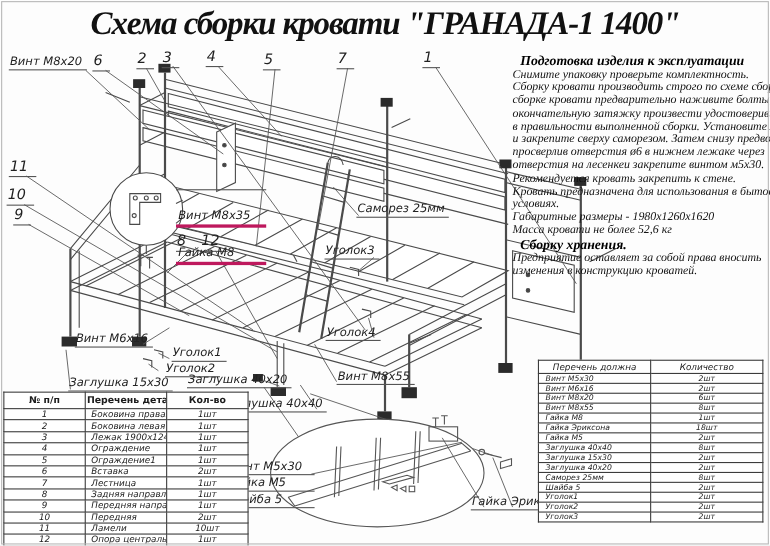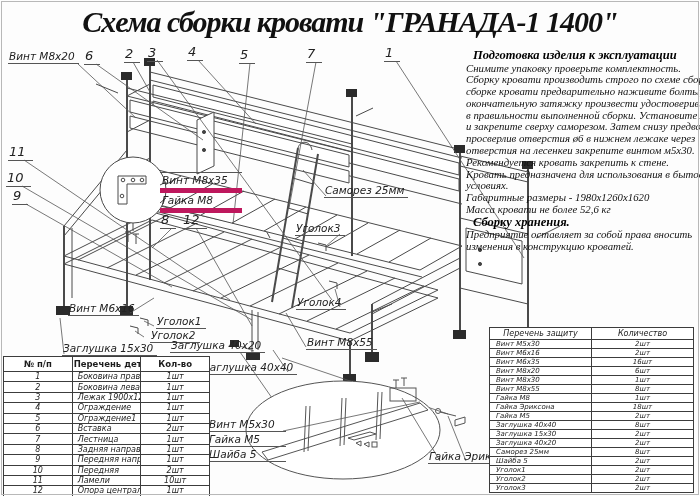--- a/index.html
+++ b/index.html
@@ -12,30 +12,30 @@
   
   .co{position:absolute;font:italic 13px "DejaVu Sans",sans-serif;color:#222;
       border-bottom:1px solid #555;padding:0 7px 1px 1px;white-space:nowrap;}
   
   .lbl{position:absolute;font:italic 10.5px "DejaVu Sans",sans-serif;color:#222;white-space:nowrap;}
   .ul{border-bottom:1px solid #555;padding:0 4px 1px 1px;}
   .stack{position:absolute;border-left:1px solid #555;}
   .stack .cell{font:italic 10.5px "DejaVu Sans",sans-serif;color:#222;border-bottom:1px solid #555;
                padding:1px 6px 1px 3px;white-space:nowrap;}
   .box2{position:absolute;border-top:1px solid #555;}
-  .box2 .cell{font:italic 10.5px "DejaVu Sans",sans-serif;color:#222;border-bottom:5px solid #be185d;
-              padding:1px 10px 2px 2px;white-space:nowrap;}
+  .box2 .cell{font:italic 10.5px "DejaVu Sans",sans-serif;color:#222;border-bottom:3px solid #be185d;
+              padding:1px 10px 2px 2px;white-space:nowrap;margin-top:16px;}
   
   .instr{position:absolute;left:424px;top:49px;width:290px;margin-left:42px;}
   .ih{font:bold italic 12.5px/13.5px "Liberation Serif",serif;margin:0 0 0 7px;color:#000;}
   .ib{font:italic 10.8px/11.8px "Liberation Serif",serif;margin:0;color:#111;white-space:pre-line;}
   
   table{border-collapse:collapse;position:absolute;background:#fff;table-layout:fixed;}
   th,td{border:1px solid #3c3c3c;overflow:hidden;white-space:nowrap;}
-  .parts{left:3px;top:356px;width:207px;}
+  .parts{left:3px;top:356px;width:223px;}
   .parts th{font:bold 8.5px "DejaVu Sans",sans-serif;padding:2px 1px;}
   .parts td{font:italic 8px "DejaVu Sans",sans-serif;height:9.4px;padding:0 2px;color:#222;}
   .parts td:nth-child(1){text-align:center;width:26px;}
   .parts td:nth-child(2){text-align:left;width:132px;padding-left:5px;}
   .parts td:nth-child(3){text-align:center;width:40px;}
   .hw{left:489px;top:327px;width:205px;}
   .hw th{font:italic 8px "DejaVu Sans",sans-serif;padding:1px 0;}
   .hw td{font:italic 7px "DejaVu Sans",sans-serif;height:7.5px;padding:0 2px;color:#222;}
   .hw td:nth-child(1){text-align:left;width:138px;padding-left:6px;}
   .hw td:nth-child(2){text-align:center;width:58px;}
@@ -306,46 +306,38 @@
           <td>12</td>
           <td>Опора центральная</td>
           <td>1шт</td>
         </tr>
       </tbody>
   </table>
 
   <table class="hw">
     <thead>
       <tr>
-          <th>Перечень защиту</th>
+          <th>Перечень должна</th>
           <th>Количество</th>
         </tr>
     </thead>
     <tbody>
         <tr>
           <td>Винт М5х30</td>
           <td>2шт</td>
         </tr>
         <tr>
           <td>Винт М6х16</td>
           <td>2шт</td>
         </tr>
         <tr>
-          <td>Винт М6х35</td>
-          <td>16шт</td>
-        </tr>
-        <tr>
           <td>Винт М8х20</td>
           <td>6шт</td>
         </tr>
         <tr>
-          <td>Винт М8х30</td>
-          <td>1шт</td>
-        </tr>
-        <tr>
           <td>Винт М8х55</td>
           <td>8шт</td>
         </tr>
         <tr>
           <td>Гайка М8</td>
           <td>1шт</td>
         </tr>
         <tr>
           <td>Гайка Эриксона</td>
           <td>18шт</td>

